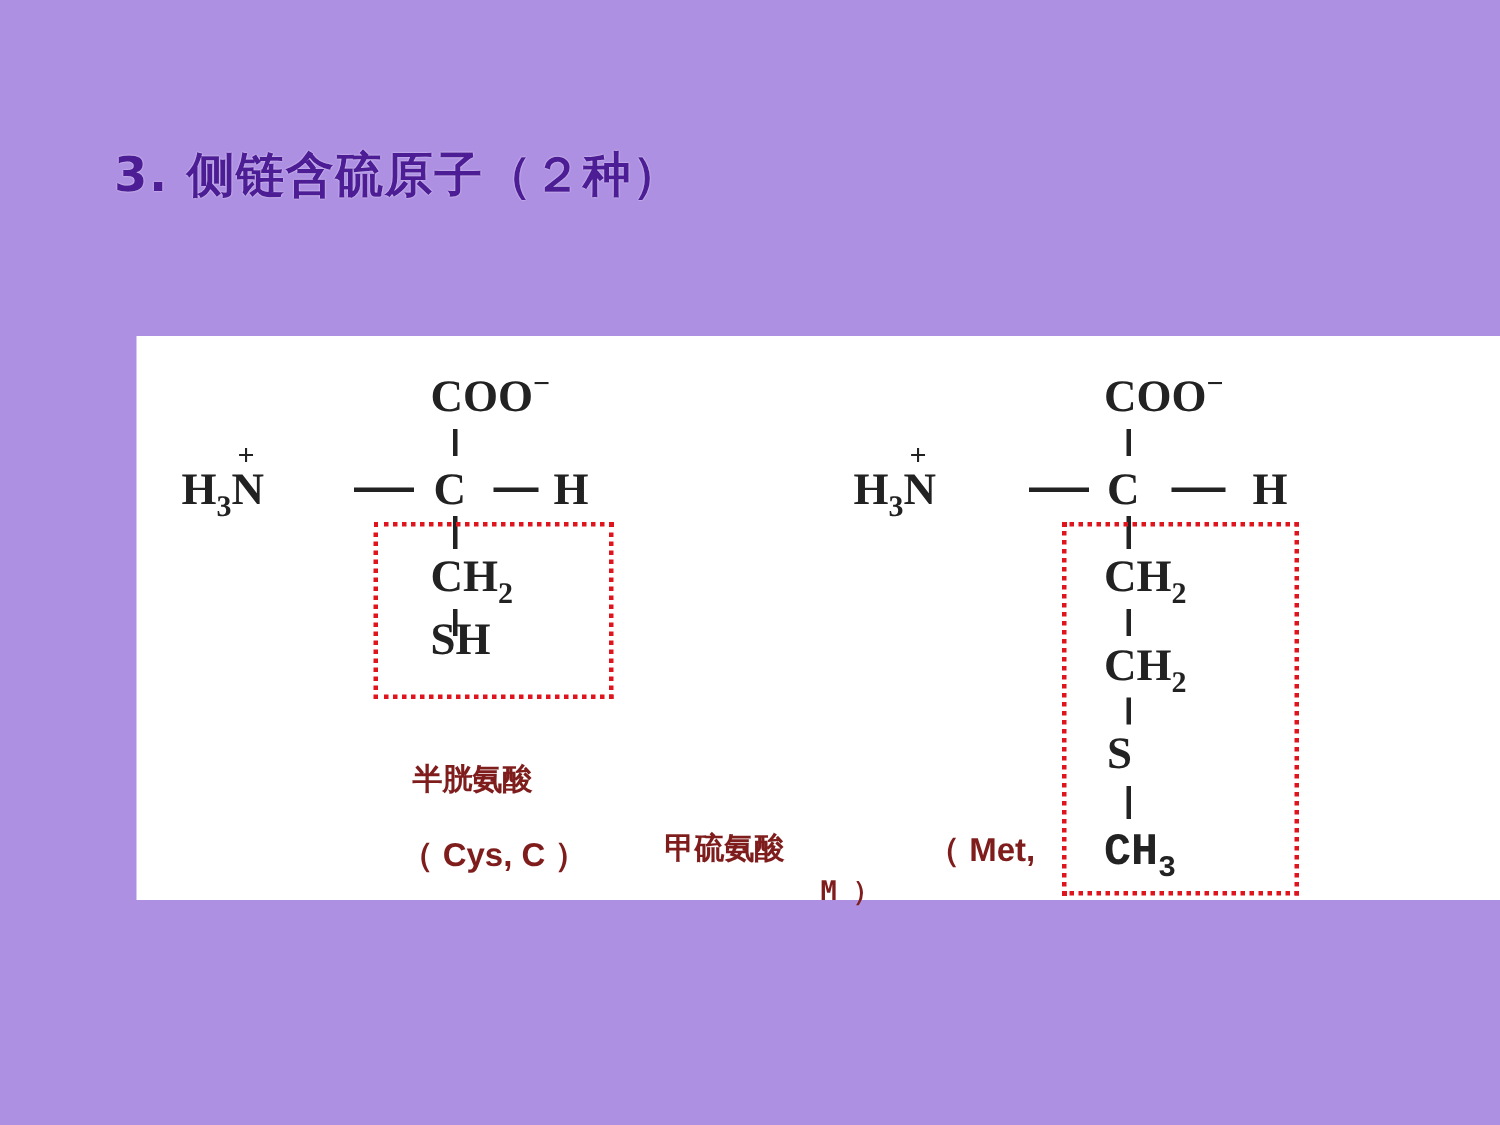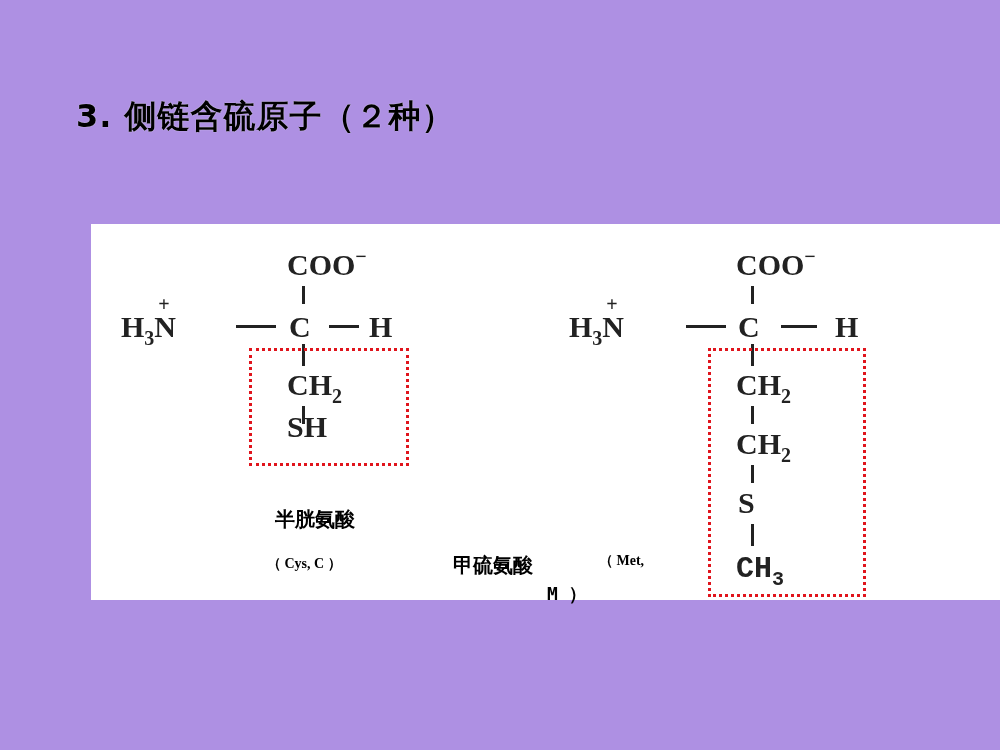--- a/index.html
+++ b/index.html
@@ -1,27 +1,27 @@
 <!DOCTYPE html>
 <html><head>
 <meta charset="utf-8">
 <style>
   html, body { margin:0; padding:0; }
   body { width:1000px; height:750px; background:#ae90e3; position:relative; overflow:hidden; font-family:"DejaVu Serif", serif; }
-  .title { position:absolute; left:76px; top:95px; font-family:"DejaVu Sans", sans-serif; font-weight:bold; font-size:32px; color:#000000; letter-spacing:1px; text-shadow:0 0 1px #fff; white-space:nowrap; }
+  .title { position:absolute; left:76px; top:95px; font-family:"DejaVu Sans", sans-serif; font-weight:bold; font-size:32px; color:#4c1d95; letter-spacing:1px; text-shadow:0 0 1px #fff; white-space:nowrap; }
   .panel { position:absolute; left:91px; top:224px; width:949px; height:376px; background:#ffffff; }
   .chem { position:absolute; font-family:"Liberation Serif", "DejaVu Serif", serif; font-weight:bold; color:#222; font-size:30px; line-height:1; white-space:nowrap; }
   .sub { font-size:20px; position:relative; top:8px; }
   .sup { font-size:20px; position:relative; top:-12px; }
   .bond-v { position:absolute; width:3px; background:#222; }
   .bond-h { position:absolute; height:3px; background:#222; }
   .box { position:absolute; border:3px dotted #e0141c; }
-  .label { position:absolute; color:#000000; font-weight:bold; white-space:nowrap; }
+  .label { position:absolute; color:#7f1d1d; font-weight:bold; white-space:nowrap; }
   .cn { font-family:"DejaVu Sans", sans-serif; font-size:20px; }
-  .en { font-family:Liberation Serif, serif; font-size:14px; }
+  .en { font-family:Liberation Sans, sans-serif; font-size:22px; }
   .nplus { position:relative; display:inline-block; }
   .nplus .plus { position:absolute; left:4px; top:-18px; font-size:20px; }
 </style>
 </head>
 <body>
 
 <div class="title">3.  侧链含硫原子（２种）</div>
 
 <div class="panel">
 
@@ -76,18 +76,18 @@
     </div>
     <div class="bond-v" style="left:660px; top:241px; height:18px;"></div>
     <div class="chem" style="left:647px; top:264px;">S</div>
     <div class="bond-v" style="left:660px; top:300px; height:22px;"></div>
     <div class="chem" style="left:645px; top:330px;font-family:Liberation Mono, monospace;">
       <span>CH</span><span class="sub">3</span>
     </div>
 
     <div class="box" style="left:617px; top:124px; width:152px; height:243px;"></div>
 
-    <div class="label cn" style="left:362px; top:328px;text-align:right;">甲硫氨酸</div>
-    <div class="label en" style="left:508px; top:328px;">（ Met,</div>
+    <div class="label cn" style="left:352px; top:328px;text-align:right;">甲硫氨酸</div>
+    <div class="label en" style="left:527px; top:328px;">（ Met,</div>
   </div>
 </div>
 
 <div class="label en" style="left:547px; top:582px; font-family:'DejaVu Sans Mono', monospace; font-size:18px;">M  ）</div>
 
 </body></html>

